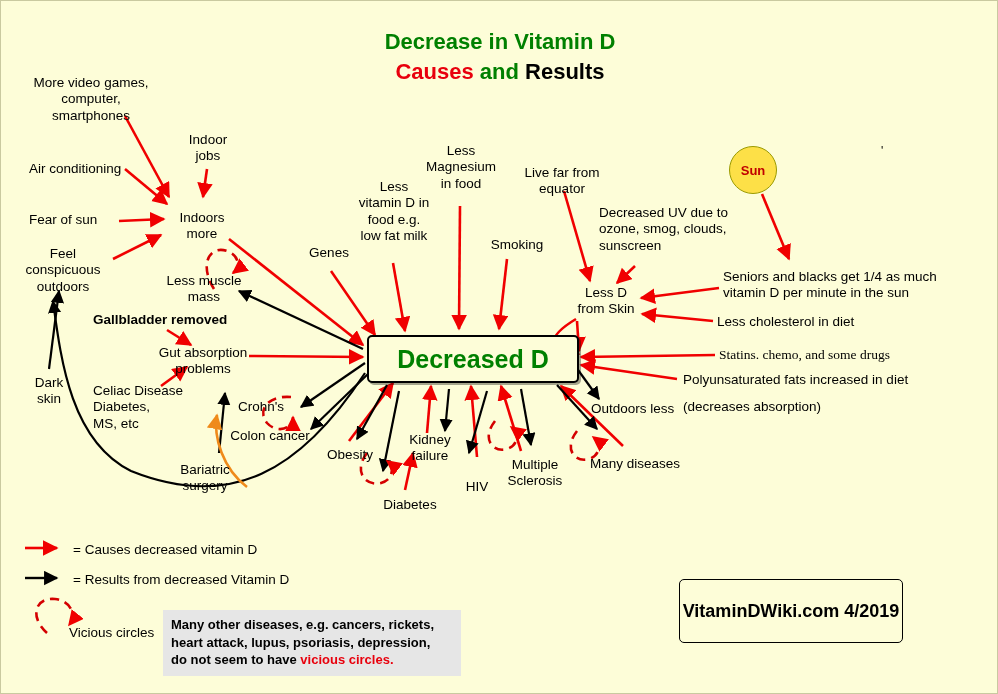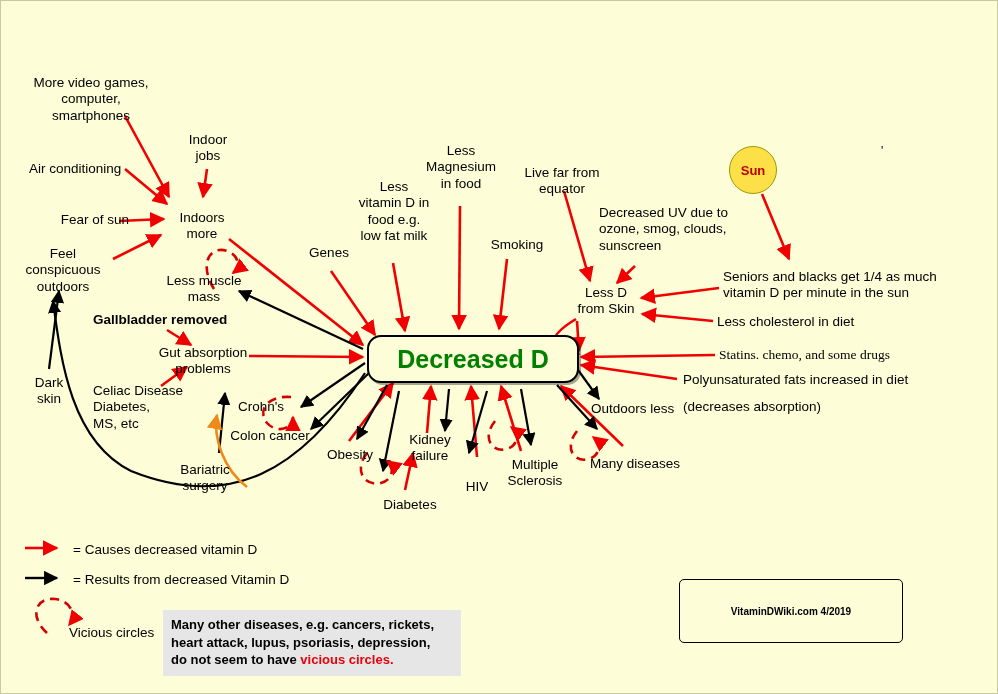--- a/index.html
+++ b/index.html
@@ -52,21 +52,21 @@
   #title .black { color: #000000; }
 
   
   #center-node {
     position: absolute;
     left: 366px;
     top: 334px;
     width: 208px;
     height: 44px;
     border: 2px solid #000000;
-    border-radius: 14px;
+    border-radius: 5px;
     background: #fdfdd8;
     color: #008000;
     font-size: 25px;
     font-weight: bold;
     display: flex;
     align-items: center;
     justify-content: center;
     box-shadow: 2px 2px 0 rgba(0,0,0,0.35);
   }
 
@@ -116,21 +116,21 @@
     width: 222px;
     height: 62px;
     border: 1px solid #000;
     border-radius: 5px;
     background: #fdfdd8;
     display: flex;
     flex-direction: column;
     align-items: center;
     justify-content: center;
     font-weight: bold;
-    font-size: 10px;
+    font-size: 18px;
     line-height: 1.5;
   }
   .tick {
     position: absolute;
     color: #000;
     font-size: 12px;
   }
 </style>
 </head>
 <body>
@@ -242,31 +242,37 @@
       <path d="M494,420 C480,438 492,452 506,448 C518,444 518,432 510,426"></path>
       <path d="M576,430 C562,448 574,462 588,458 C600,454 600,442 592,436"></path>
       <path d="M46,632 C28,616 34,596 54,598 C70,600 76,614 68,624"></path>
     </g>
 
     <g stroke="#ef8a1a" stroke-width="2.6" fill="none" marker-end="url(#orangehead)">
       <path d="M246,486 C222,468 212,436 216,414"></path>
     </g>
   </svg>
 
+  <div id="title">
+    <div class="green">Decrease in Vitamin D</div>
+    <div>
+      <span class="red">Causes</span><span class="green"> and </span><span class="black">Results</span>
+    </div>
+  </div>
 
   <div id="center-node">Decreased D</div>
 
   <div id="sun-node">Sun</div>
   <div class="tick" style="left:880px; top:143px;">'</div>
 
   <div class="lbl c" style="left:25px; top:74px; width:130px;">More video games,
 computer,
 smartphones</div>
   <div class="lbl l" style="left:28px; top:160px; width:120px;">Air conditioning</div>
-  <div class="lbl l" style="left:28px; top:211px; width:100px;text-align:right;">Fear of sun</div>
+  <div class="lbl l" style="left:28px; top:211px; width:100px;">Fear of sun</div>
   <div class="lbl c" style="left:14px; top:245px; width:96px;">Feel
 conspicuous
 outdoors</div>
   <div class="lbl c" style="left:176px; top:131px; width:62px;">Indoor
 jobs</div>
   <div class="lbl c" style="left:164px; top:209px; width:74px;">Indoors
 more</div>
   <div class="lbl c" style="left:298px; top:244px; width:60px;">Genes</div>
   <div class="lbl c" style="left:352px; top:178px; width:82px;">Less
 vitamin D in

